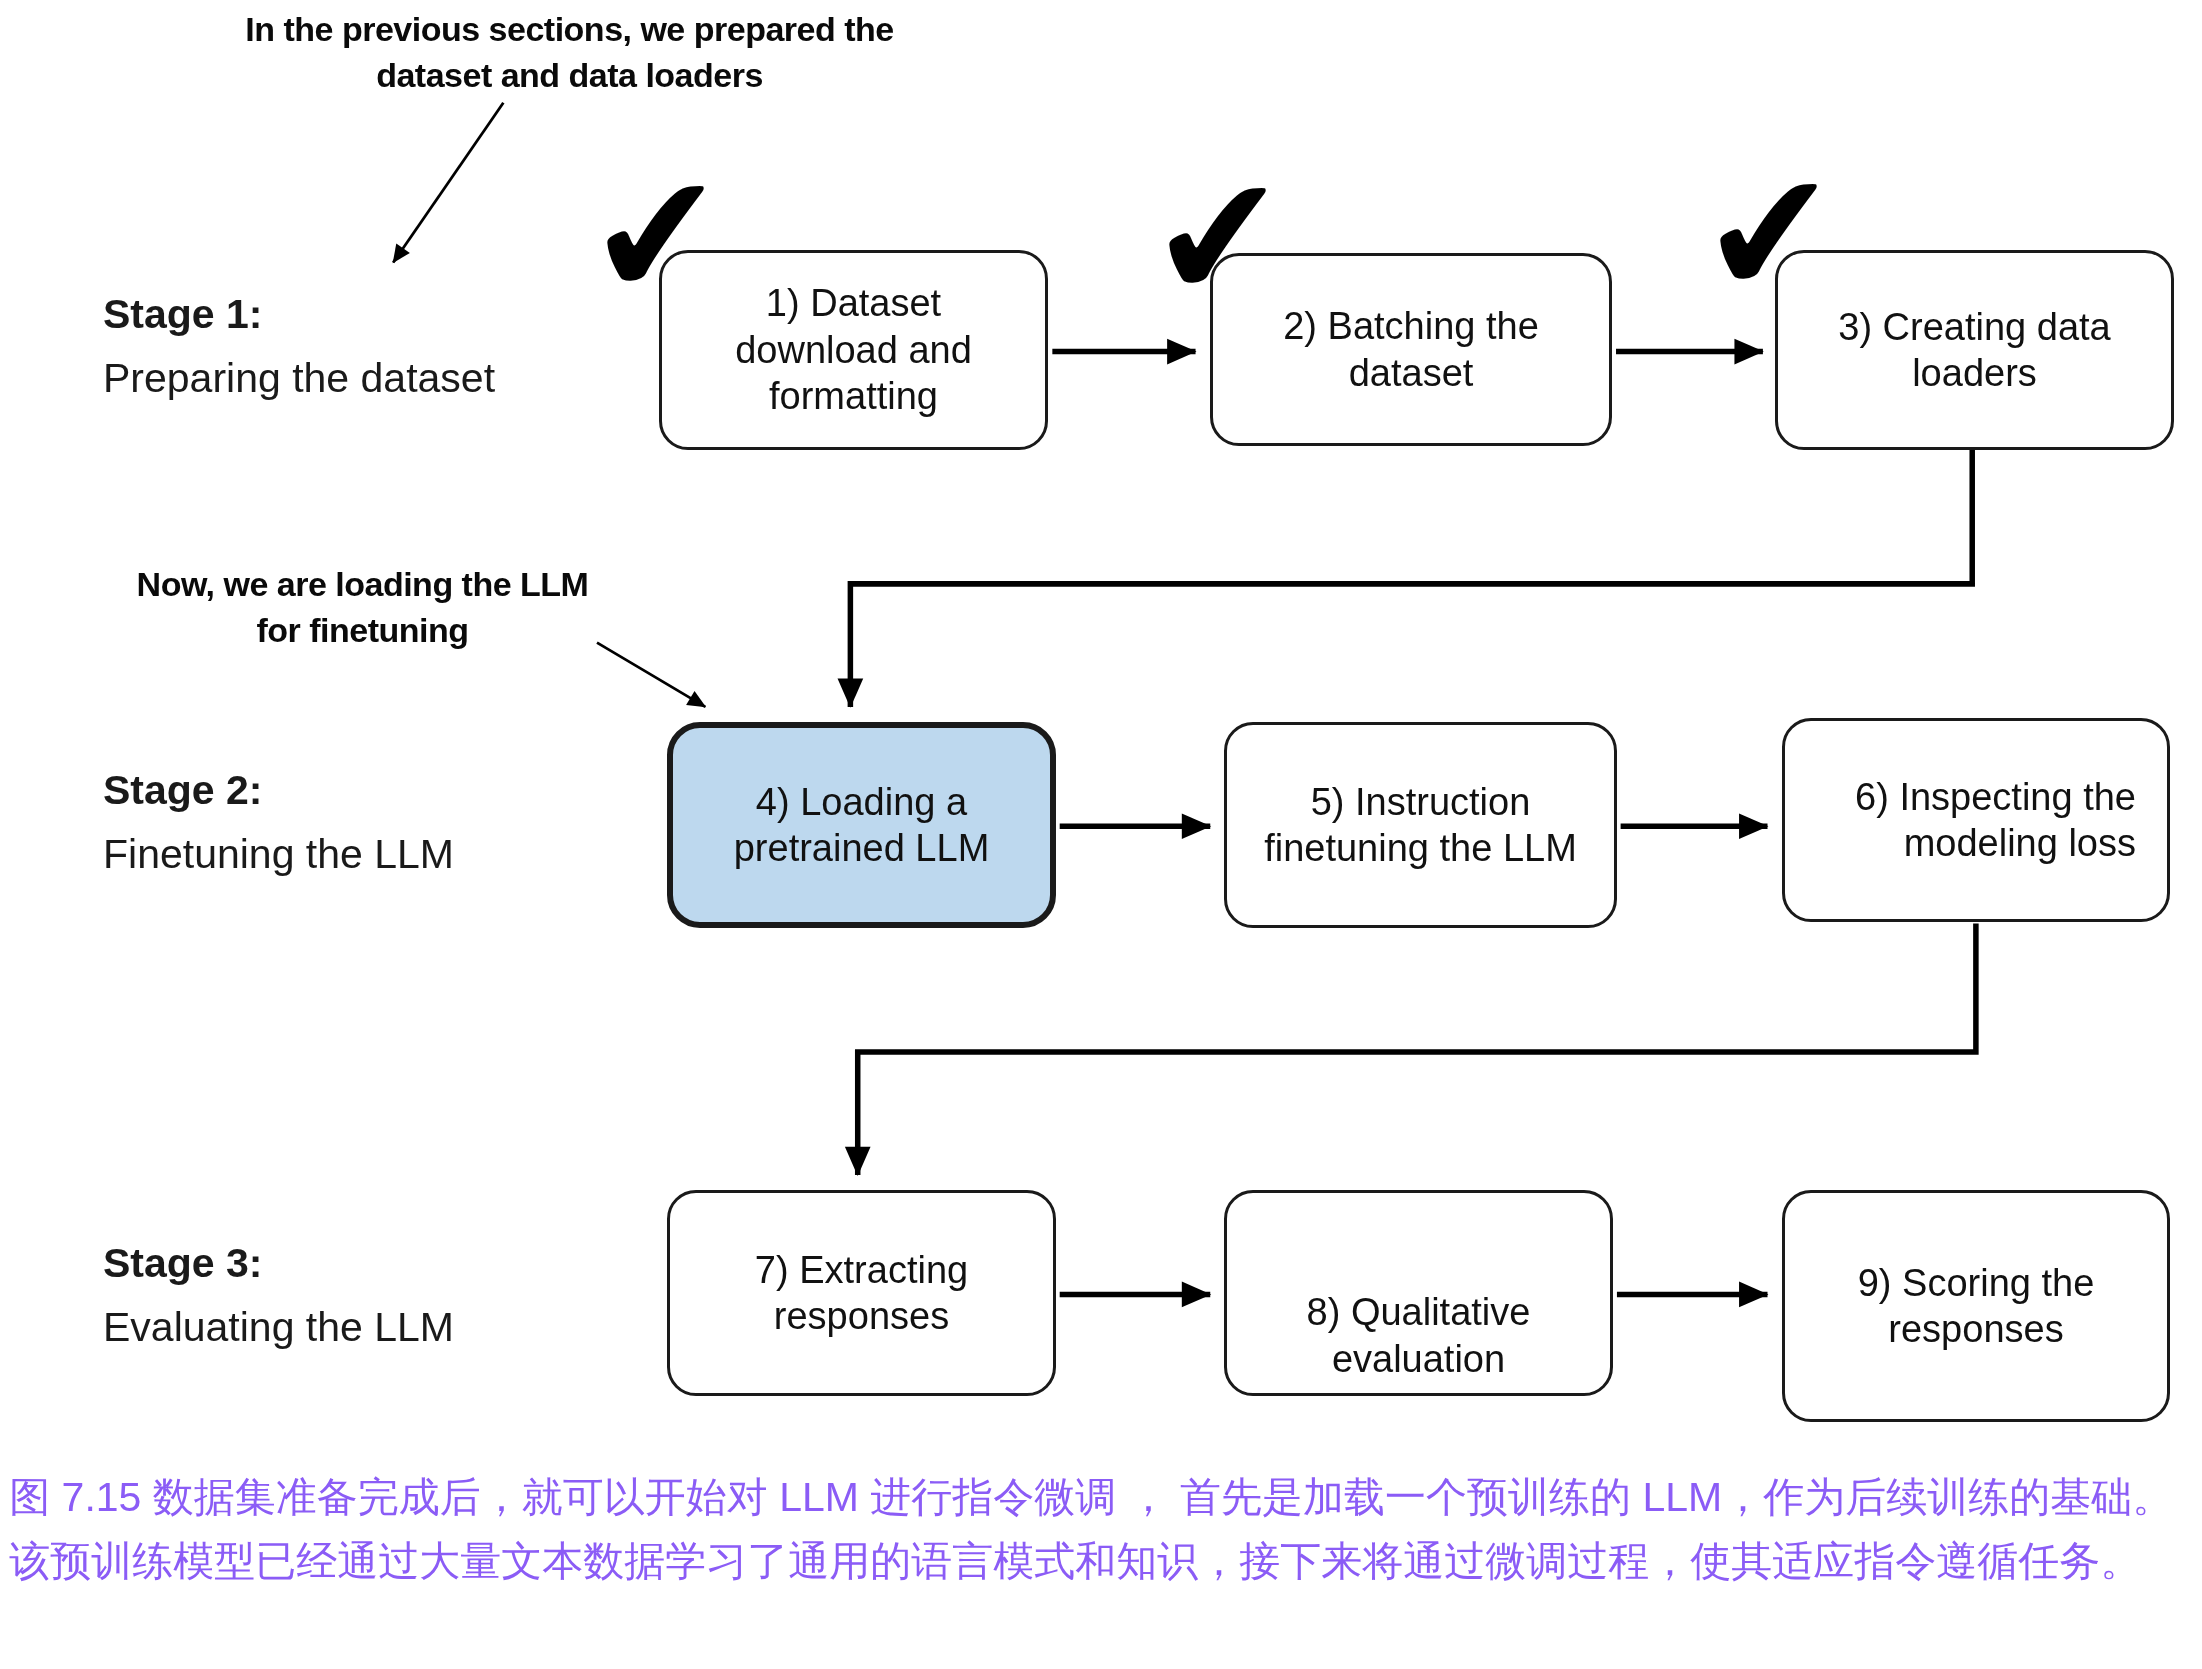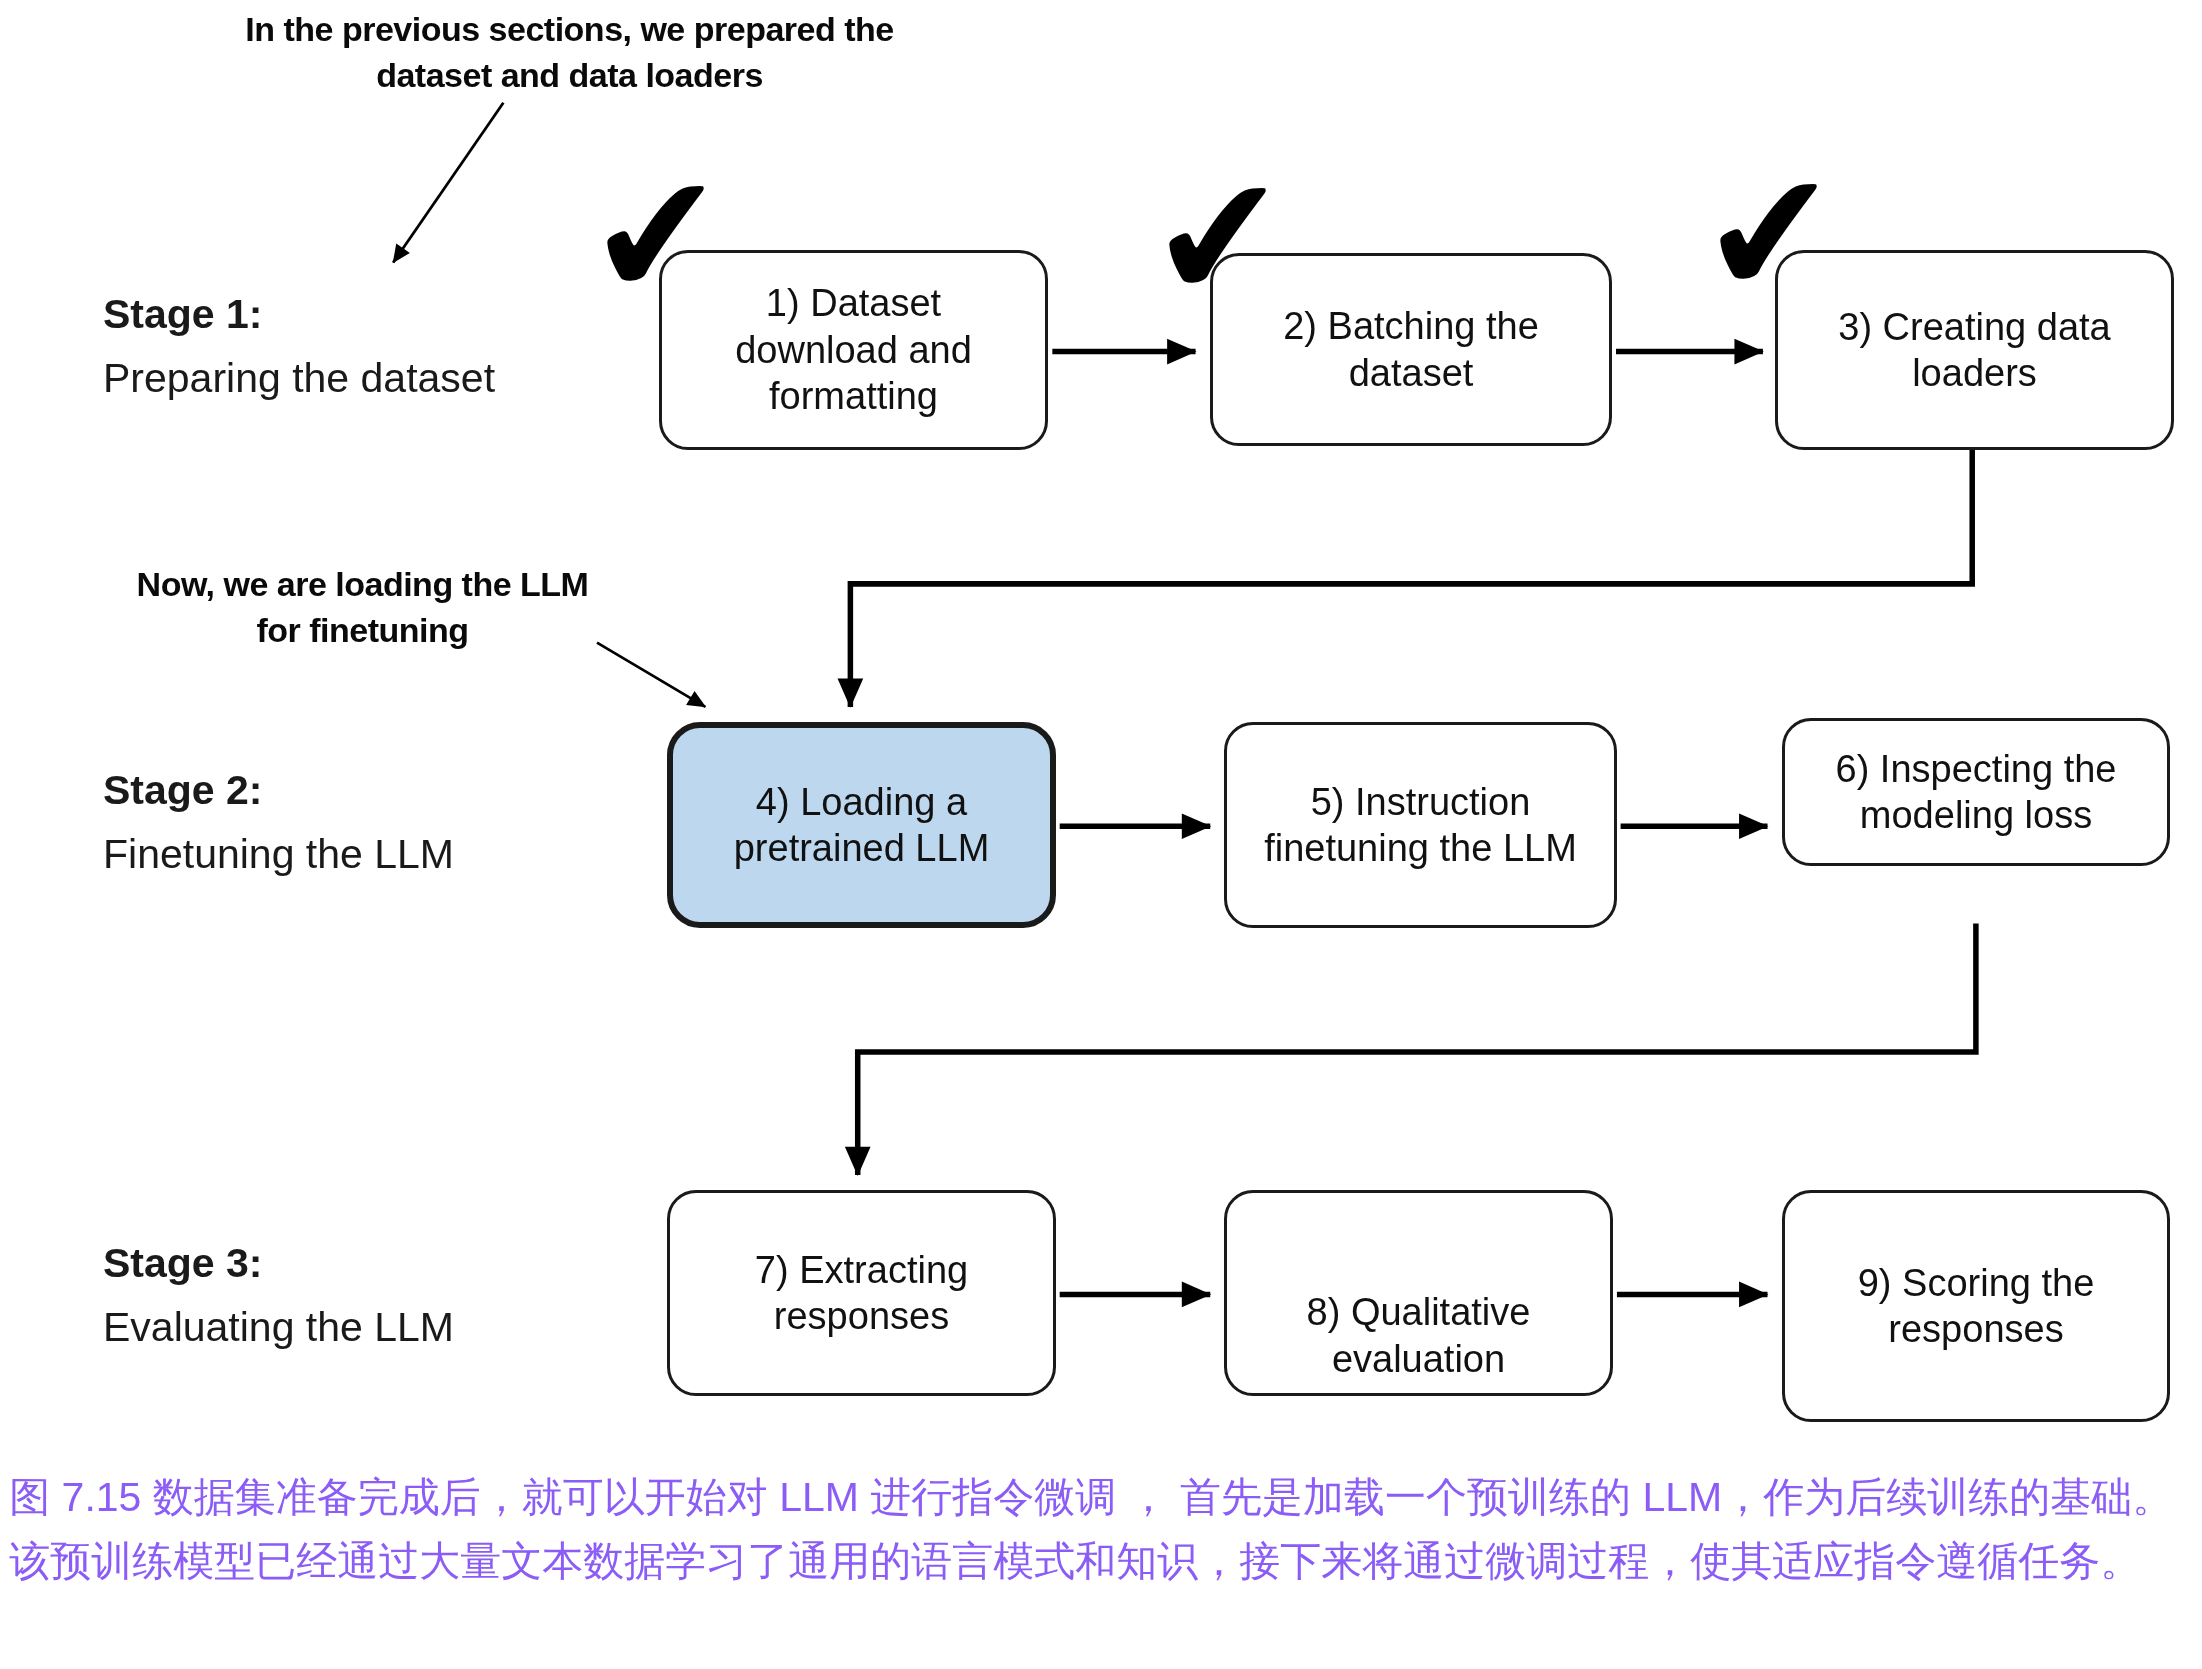--- a/index.html
+++ b/index.html
@@ -136,21 +136,21 @@
   <div class="check" style="left:588px; top:154px;">✔</div>
   <div class="check" style="left:1150px; top:156px;">✔</div>
   <div class="check" style="left:1701px; top:152px;">✔</div>
 
   <div class="box highlight" style="left:667px; top:722px; width:389px; height:206px;">
     <span>4) Loading a pretrained LLM</span>
   </div>
   <div class="box" style="left:1224px; top:722px; width:393px; height:206px;">
     <span>5) Instruction finetuning the LLM</span>
   </div>
-  <div class="box" style="left:1782px; top:718px; width:388px; height:148px;">
+  <div class="box" style="left:1782px; top:718px; width:388px; height:204px;text-align:right;">
     <span>6) Inspecting the modeling loss</span>
   </div>
 
   <div class="box" style="left:667px; top:1190px; width:389px; height:206px;">
     <span>7) Extracting responses</span>
   </div>
   <div class="box" style="left:1224px; top:1190px; width:389px; height:206px;align-items:flex-end;">
     <span>8) Qualitative evaluation</span>
   </div>
   <div class="box" style="left:1782px; top:1190px; width:388px; height:232px;">

